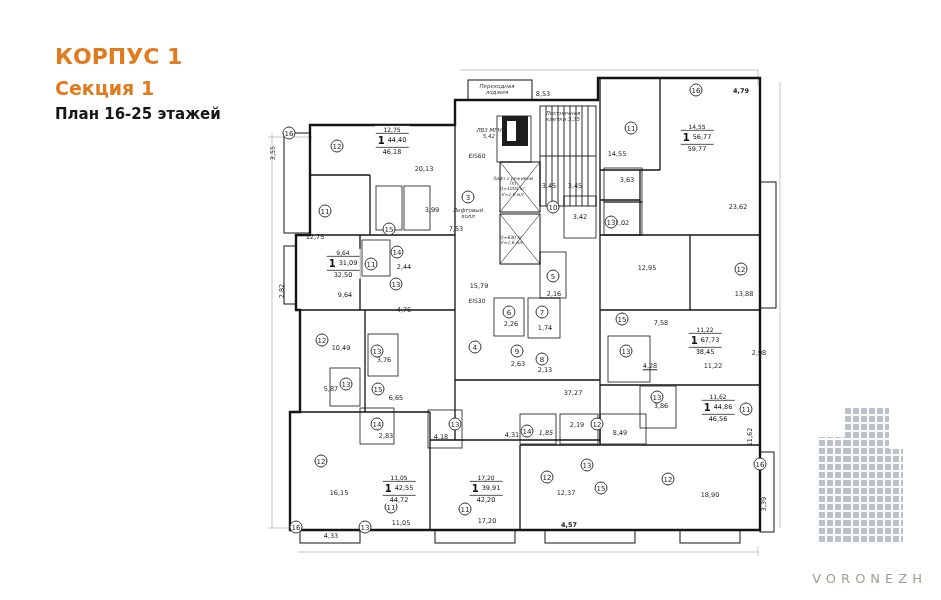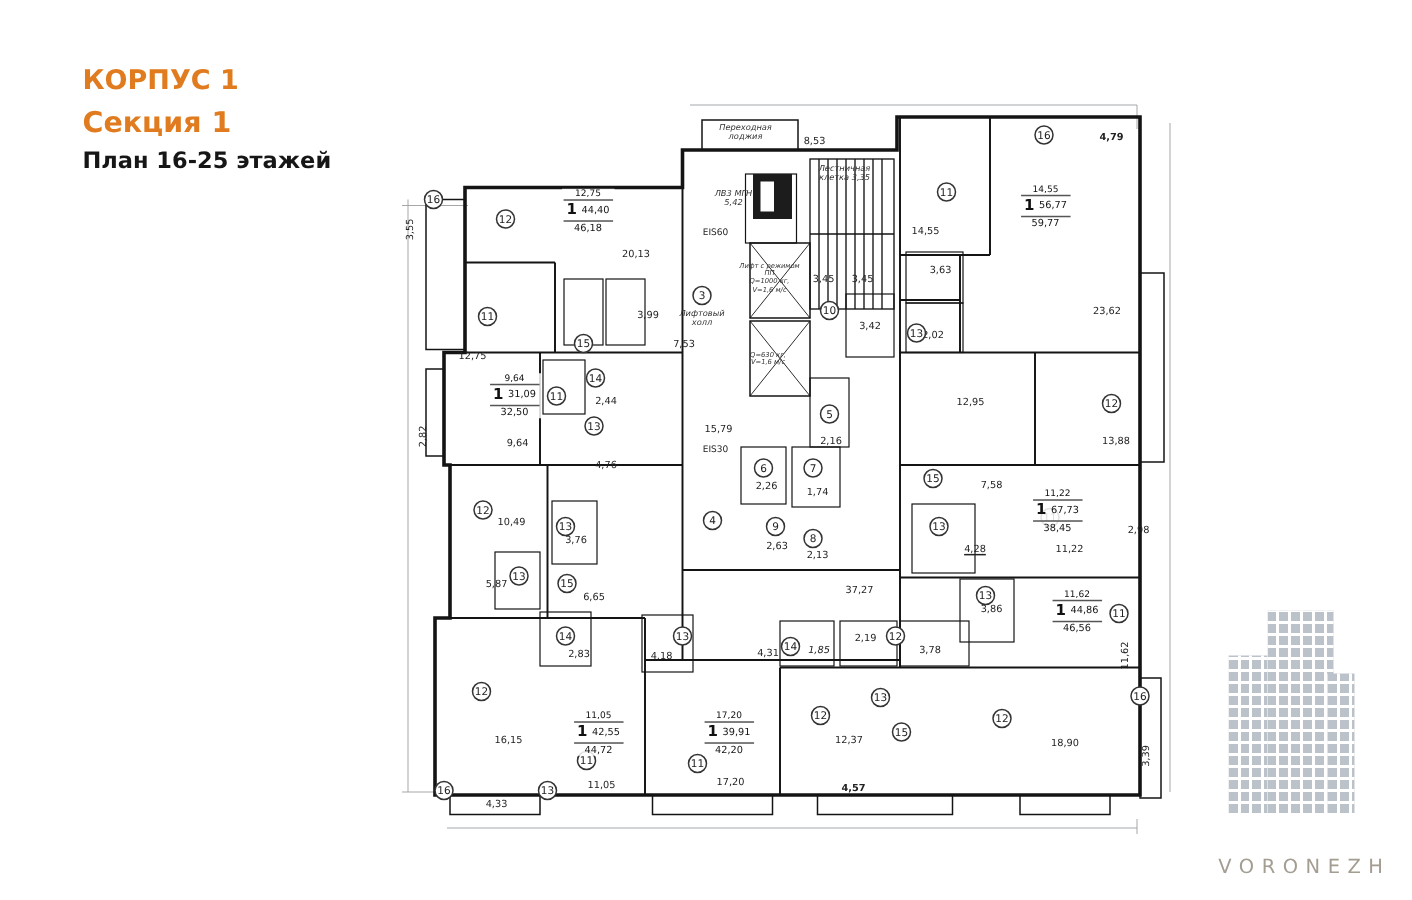--- a/index.html
+++ b/index.html
@@ -2,21 +2,21 @@
 <html><head>
 <meta charset="utf-8">
 <style>
   html,body{margin:0;padding:0;}
   body{
     width:941px;height:600px;position:relative;overflow:hidden;
     background:#ffffff;font-family:"DejaVu Sans", sans-serif;
   }
   
   .hdr{position:absolute;left:55px;top:40px;}
-  .hdr .l1{font-size:18px;font-weight:bold;color:var(--accent,#e07c1f);line-height:1.55;}
+  .hdr .l1{font-size:22px;font-weight:bold;color:var(--accent,#e07c1f);line-height:1.55;}
   .hdr .l2{font-size:19px;font-weight:bold;color:var(--accent,#e07c1f);line-height:1.5;}
   .hdr .l3{font-size:15px;font-weight:bold;color:#161616;line-height:1.5;}
   
   .plan-layer{position:absolute;left:0;top:0;width:941px;height:600px;}
   .lbl{
     position:absolute;font-size:6.5px;color:#222;transform:translate(-50%,-50%);
     white-space:pre-line;text-align:center;line-height:1.15;pointer-events:none;
   }
   .lbl.ital{font-style:italic;color:#333;}
   .circ{
@@ -155,21 +155,21 @@
     <div class="lbl" style="left: 511px; top: 325px;">2,26</div>
     <div class="lbl" style="left: 545px; top: 329px;">1,74</div>
     <div class="lbl" style="left: 518px; top: 365px;">2,63</div>
     <div class="lbl" style="left: 545px; top: 371px;">2,13</div>
     <div class="lbl" style="left: 661px; top: 324px;">7,58</div>
     <div class="lbl" style="left: 650px; top: 367px; text-decoration: underline;">4,28</div>
     <div class="lbl" style="left: 713px; top: 367px;">11,22</div>
     <div class="lbl" style="left: 759px; top: 354px;">2,98</div>
     <div class="lbl" style="left: 661px; top: 407px;">3,86</div>
     <div class="lbl" style="left: 751px; top: 437px; transform: translate(-50%, -50%) rotate(-90deg);">11,62</div>
-    <div class="lbl" style="left: 620px; top: 434px;">3,78</div>
+    <div class="lbl" style="left: 620px; top: 434px;">8,49</div>
     <div class="lbl" style="left: 577px; top: 426px;">2,19</div>
     <div class="lbl" style="left: 573px; top: 394px;">37,27</div>
     <div class="lbl" style="left: 331px; top: 390px;">5,87</div>
     <div class="lbl" style="left: 396px; top: 399px;">6,65</div>
     <div class="lbl" style="left: 386px; top: 437px;">2,83</div>
     <div class="lbl" style="left: 441px; top: 438px;">4,18</div>
     <div class="lbl" style="left: 512px; top: 436px;">4,31</div>
     <div class="lbl" style="left: 546px; top: 434px; font-style: italic;">1,85</div>
     <div class="lbl" style="left: 339px; top: 494px;">16,15</div>
     <div class="lbl" style="left: 401px; top: 524px;">11,05</div>

